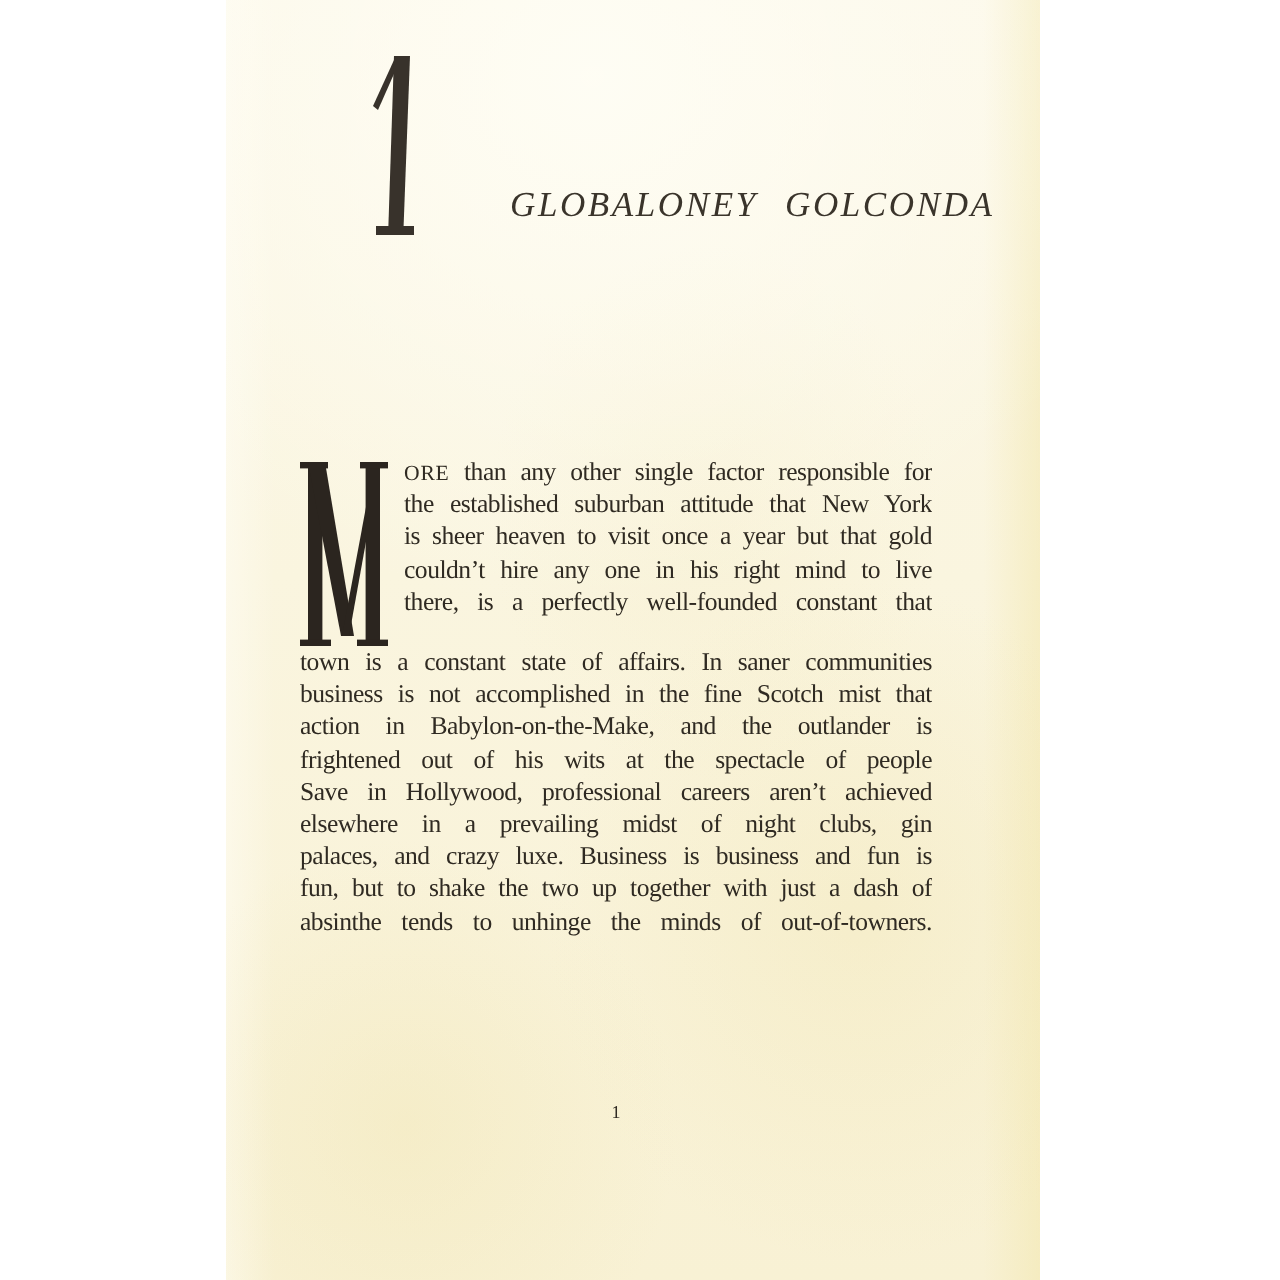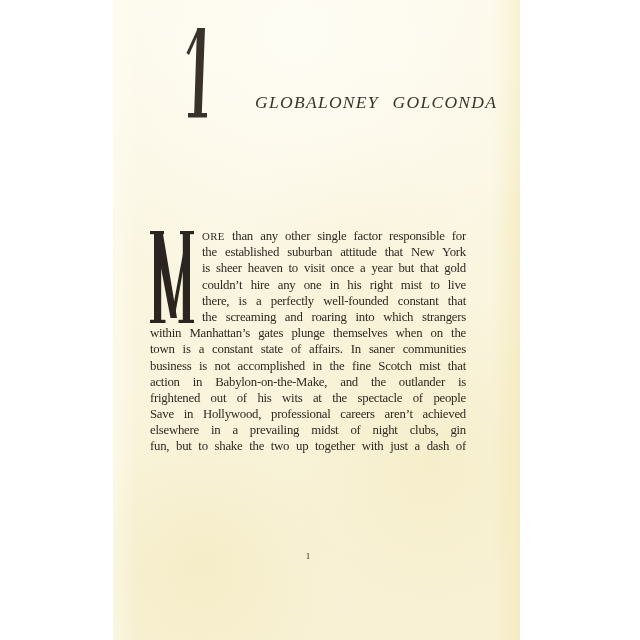--- a/index.html
+++ b/index.html
@@ -124,31 +124,31 @@
               <polygon points="32.8,0 40,0 40,92 32.8,92"></polygon>
               <polygon points="30,0 44,0 44,3.2 30,3.2"></polygon>
               <polygon points="28.5,88.8 44,88.8 44,92 28.5,92"></polygon>
             </g>
           </svg>
         </div>
         <div class="narrow-col">
           <div class="jl"><span class="opening-caps">ORE</span> <span>than any other single factor responsible for</span></div>
           <div class="jl">the established suburban attitude that New York</div>
           <div class="jl">is sheer heaven to visit once a year but that gold</div>
-          <div class="jl">couldn’t hire any one in his right mist to live</div>
+          <div class="jl">couldn’t hire any one in his right mind to live</div>
           <div class="jl">there, is a perfectly well-founded constant that</div>
-          <div class="jl">the screaming and roaring into which strangers</div>
         </div>
       </div>
-      <div class="jl">within Manhattan’s gates plunge themselves when on the</div>
       <div class="jl">town is a constant state of affairs. In saner communities</div>
       <div class="jl">business is not accomplished in the fine Scotch mist that</div>
       <div class="jl">action in Babylon-on-the-Make, and the outlander is</div>
       <div class="jl">frightened out of his wits at the spectacle of people</div>
       <div class="jl">Save in Hollywood, professional careers aren’t achieved</div>
       <div class="jl">elsewhere in a prevailing midst of night clubs, gin</div>
+      <div class="jl">palaces, and crazy luxe. Business is business and fun is</div>
       <div class="jl">fun, but to shake the two up together with just a dash of</div>
+      <div class="jl">absinthe tends to unhinge the minds of out-of-towners.</div>
     </div>
 
     <div class="folio">1</div>
 
   </div>
 </div>
 
 </body></html>

